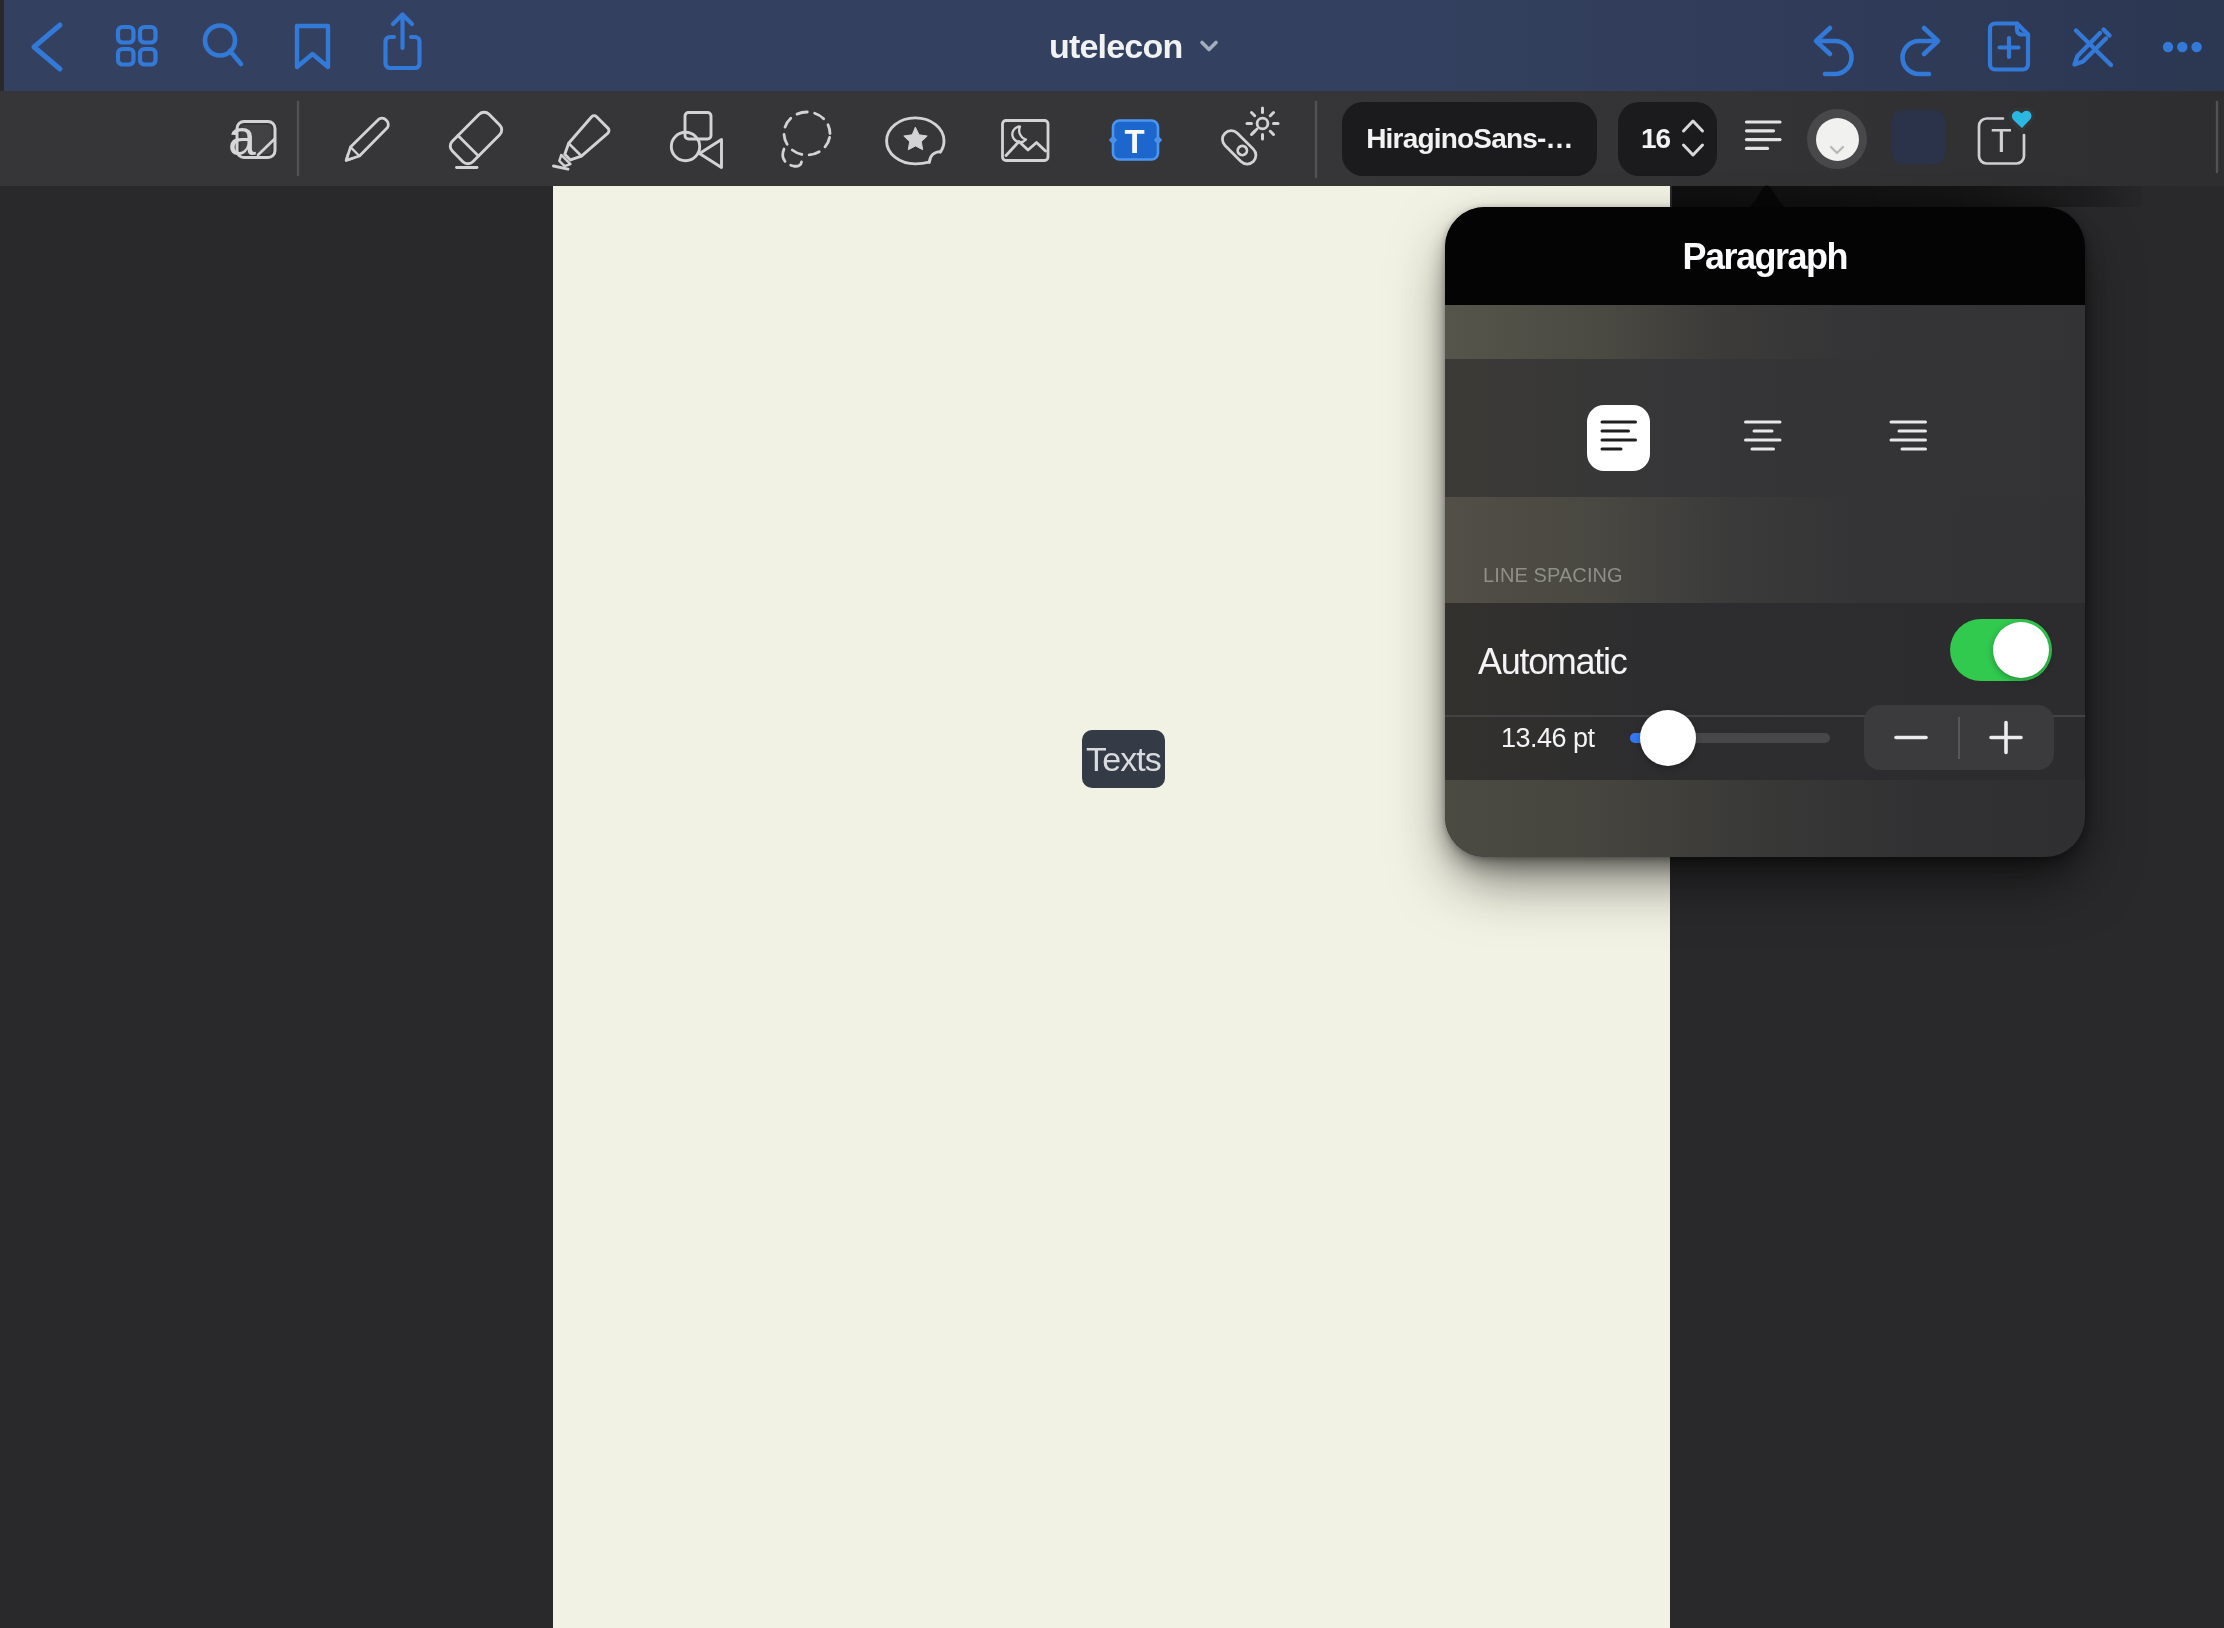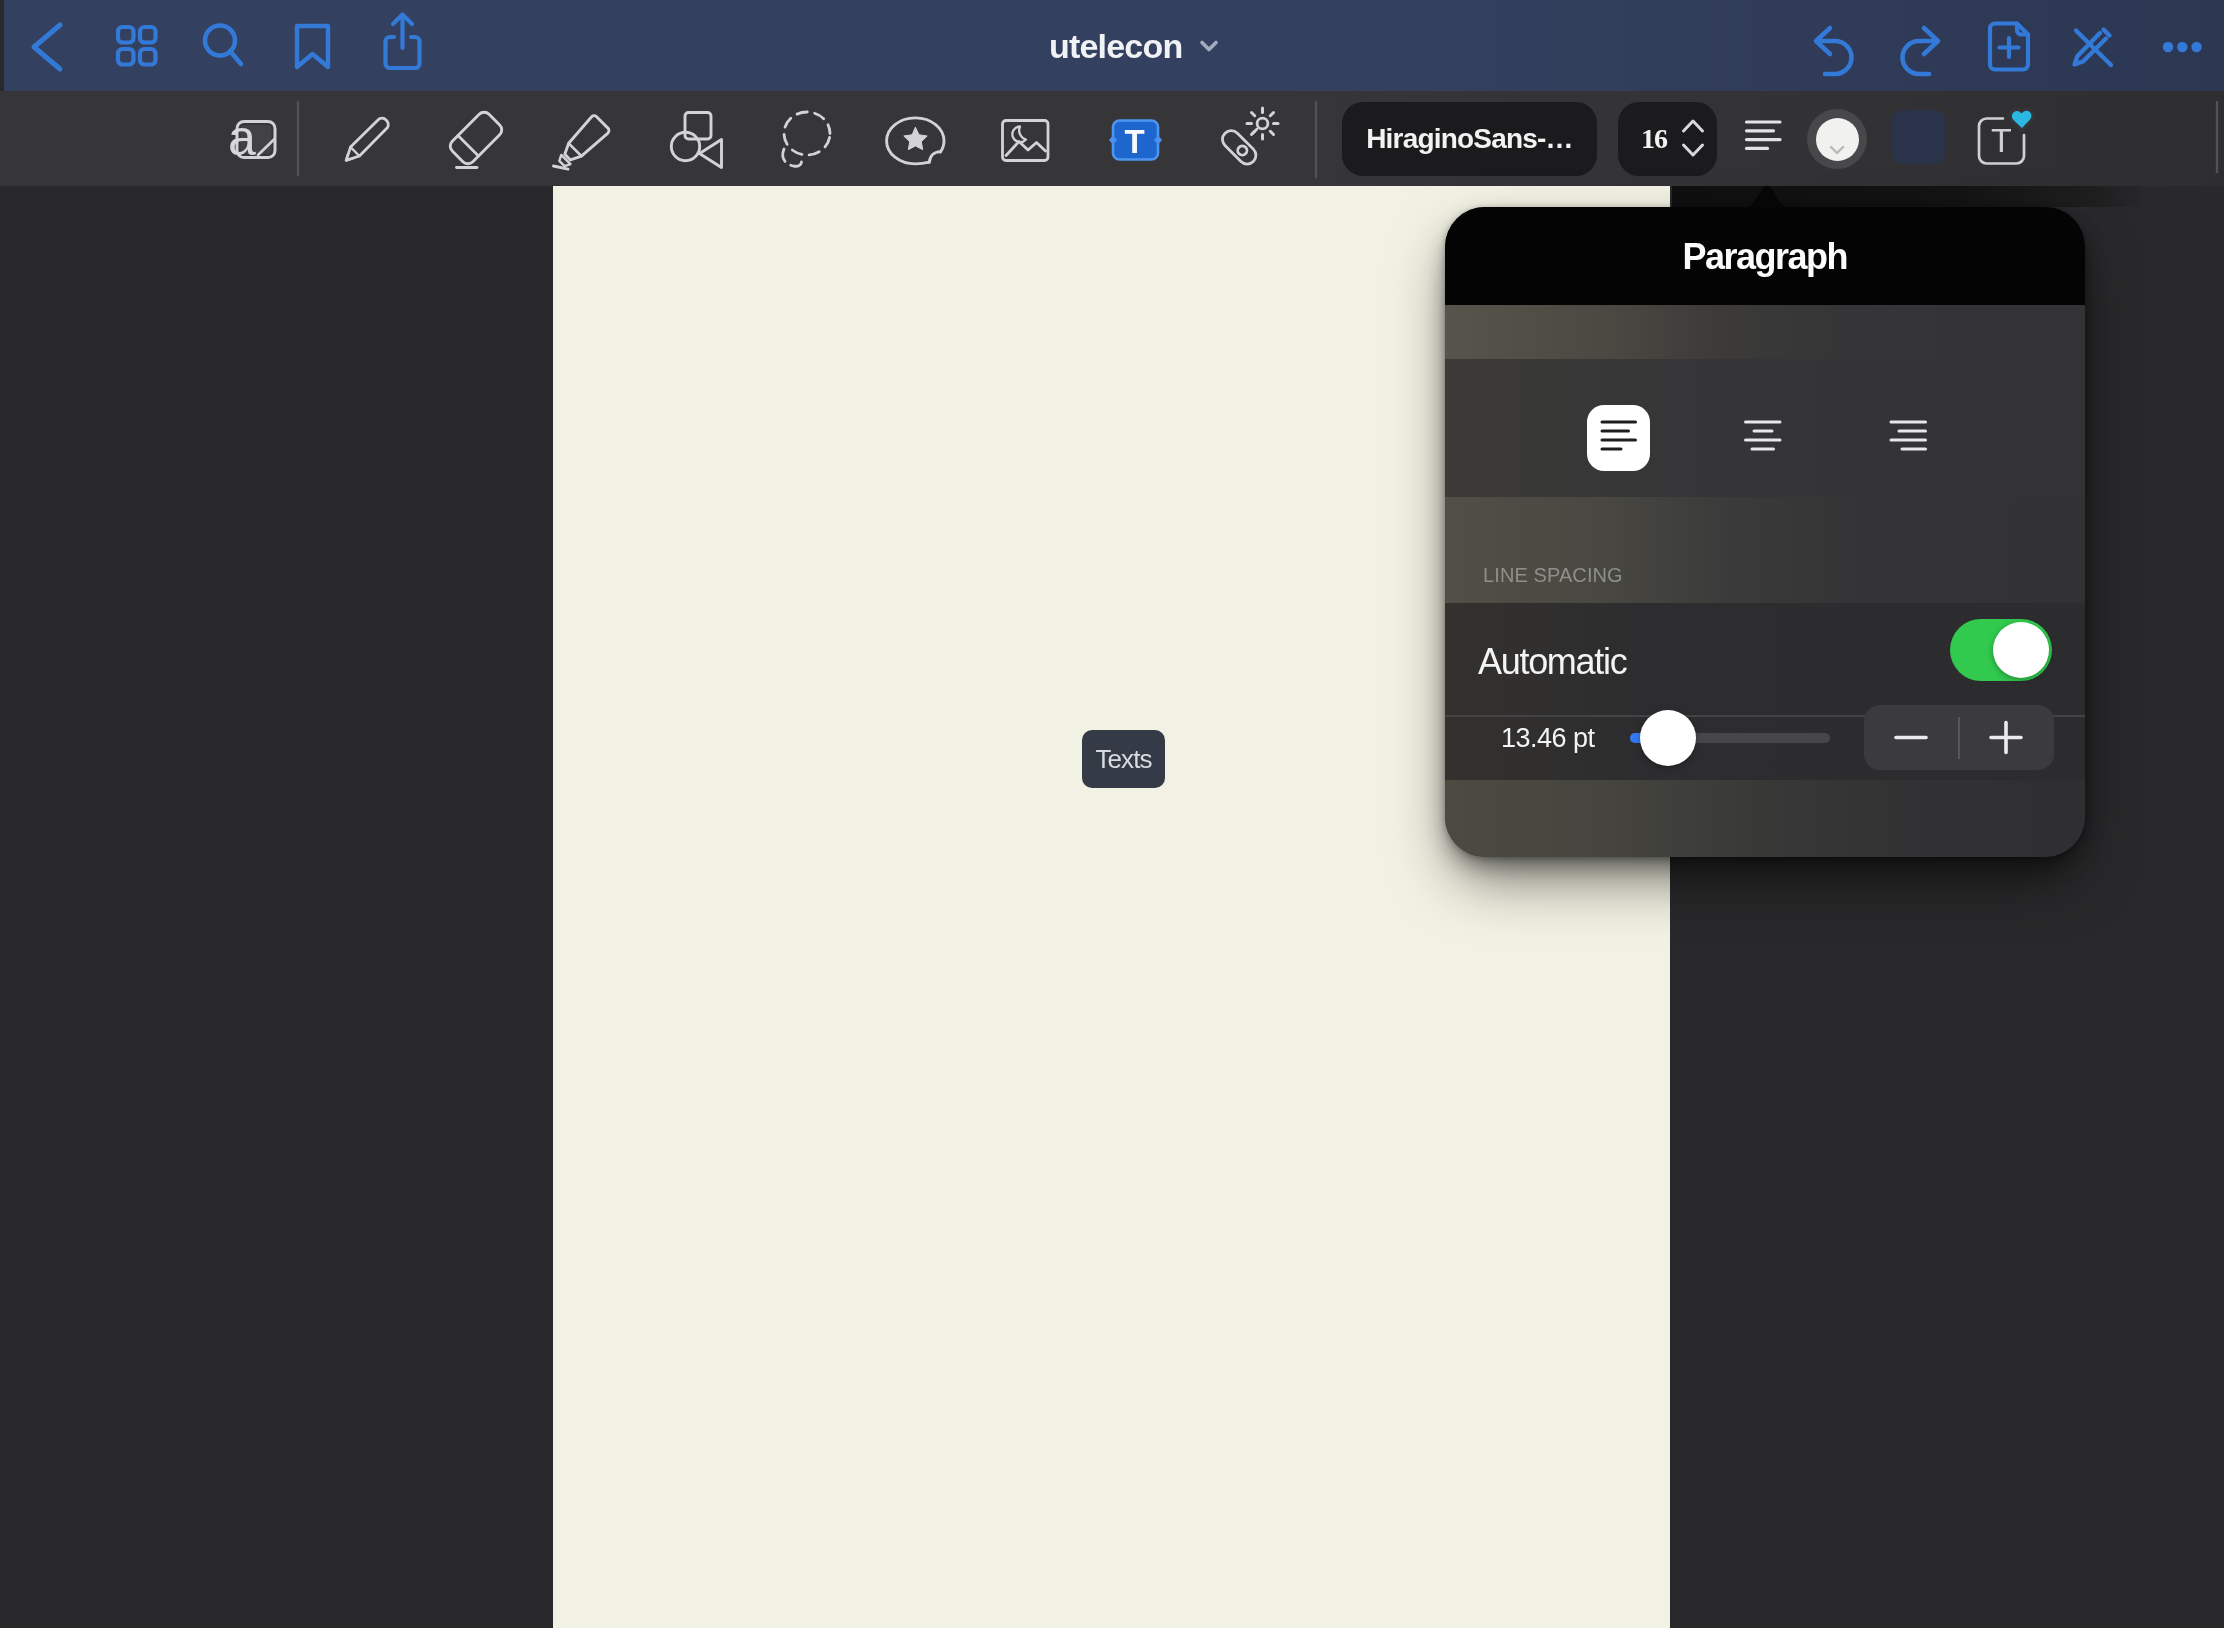--- a/index.html
+++ b/index.html
@@ -161,36 +161,36 @@
     <path d="M2003 27.5 h-16.5 a7.5 7.5 0 0 0 -7.5 7.5 v30 a7.5 7.5 0 0 0 7.5 7.5 h30 a7.5 7.5 0 0 0 7.5 -7.5 V44"></path>
     <text x="1991" y="60.5" font-size="34" fill="#cfcfd1" stroke="none" font-family="Liberation Sans">T</text>
   </g>
   <path d="M2021.5 20.2 c2.6 -2.8 6.8 -2.9 9.5 -0.3 c2.7 2.6 2.9 6.9 0.3 9.7 l-9.2 9.9 l-9.8 -9.3 c-2.7 -2.6 -2.9 -6.9 -0.3 -9.7 c2.6 -2.8 6.8 -2.9 9.5 -0.3 z" fill="#2ab7e2" stroke="#353537" stroke-width="3.4"></path>
 </svg>
 
 <div class="abs" style="left:1342px;top:101.5px;width:255px;height:74px;border-radius:21px;background:#1b1b1d;"></div>
 <div class="abs" style="left:1342px;top:101.5px;width:255px;line-height:74px;text-align:center;color:#f2f2f2;font-size:28px;font-weight:bold;letter-spacing:-0.8px;border-radius:6px;">HiraginoSans-…</div>
 
 <div class="abs" style="left:1618px;top:101.5px;width:99px;height:74px;border-radius:21px;background:#1b1b1d;"></div>
-<div class="abs" style="left:1641px;top:101.5px;line-height:74px;color:#f2f2f2;font-size:28px;font-weight:bold;letter-spacing:-1px;font-family:Liberation Serif, serif;">16</div>
+<div class="abs" style="left:1641px;top:101.5px;line-height:74px;color:#f2f2f2;font-size:28px;font-weight:bold;letter-spacing:-1px;">16</div>
 <svg width="28" height="50" viewBox="0 0 28 50" style="left:1679px;top:113px;" fill="none" stroke="#d8d8da" stroke-width="3" stroke-linecap="round" stroke-linejoin="round">
   <path d="M4.5 18 L14 8 L23.5 18"></path>
   <path d="M4.5 32 L14 42 L23.5 32"></path>
 </svg>
 
 <div class="abs" style="left:1807px;top:109px;width:60px;height:60px;border-radius:50%;background:#48484b;"></div>
 <div class="abs" style="left:1815.5px;top:117.5px;width:43px;height:43px;border-radius:50%;background:#f1f1ef;"></div>
 <svg width="24" height="14" viewBox="0 0 24 14" style="left:1825px;top:143px;" fill="none" stroke="#b9b9b5" stroke-width="2.4" stroke-linecap="round" stroke-linejoin="round">
     <path d="M6 4 L12 10 L18 4"></path>
   </svg>
 
 <div class="abs" style="left:1892px;top:110px;width:53px;height:54px;border-radius:10px;background:#2a3349;"></div>
 
 <div class="abs" id="page" style="left:553px;top:186px;width:1117px;height:1442px;background:#f2f2e4;"></div>
-<div class="abs" id="textslabel" style="left:1082px;top:730px;width:83px;height:58px;border-radius:10px;background:#343b47;color:#d9dbde;font-size:26px;letter-spacing:-0.9px;line-height:58px;text-align:center;">Texts</div>
+<div class="abs" id="textslabel" style="left:1082px;top:730px;width:83px;height:58px;border-radius:10px;background:#343b47;color:#d9dbde;font-size:34px;letter-spacing:-0.9px;line-height:58px;text-align:center;">Texts</div>
 
 <div class="abs" style="left:1672px;top:186px;width:470px;height:21px;background:linear-gradient(to right, rgba(0,0,0,0.62) 0%, rgba(0,0,0,0.52) 60%, rgba(0,0,0,0.28) 88%, rgba(0,0,0,0.05) 100%);"></div>
 
 <div class="abs" id="popshadow" style="left:1445px;top:206.5px;width:639.5px;height:650px;border-radius:40px;box-shadow:0 28px 60px -8px rgba(0,0,0,0.55),0 10px 22px -4px rgba(0,0,0,0.4),0 1px 6px rgba(0,0,0,0.25);"></div>
 <svg width="64" height="32" viewBox="0 0 64 32" style="left:1735px;top:180px;" fill="#060606">
     <path d="M0 32 C11 32 15.5 27 20.5 20 L28 8 C30 4.5 34 4.5 36 8 L43.5 20 C48.5 27 53 32 64 32 Z"></path>
   </svg>
 <div class="abs" id="popover" style="left:1445px;top:206.5px;width:639.5px;height:650px;border-radius:40px;overflow:hidden;background:#0f172a;">
 
   <div class="abs" style="left:0;top:0;width:100%;height:98.5px;background:#040404;"></div>

